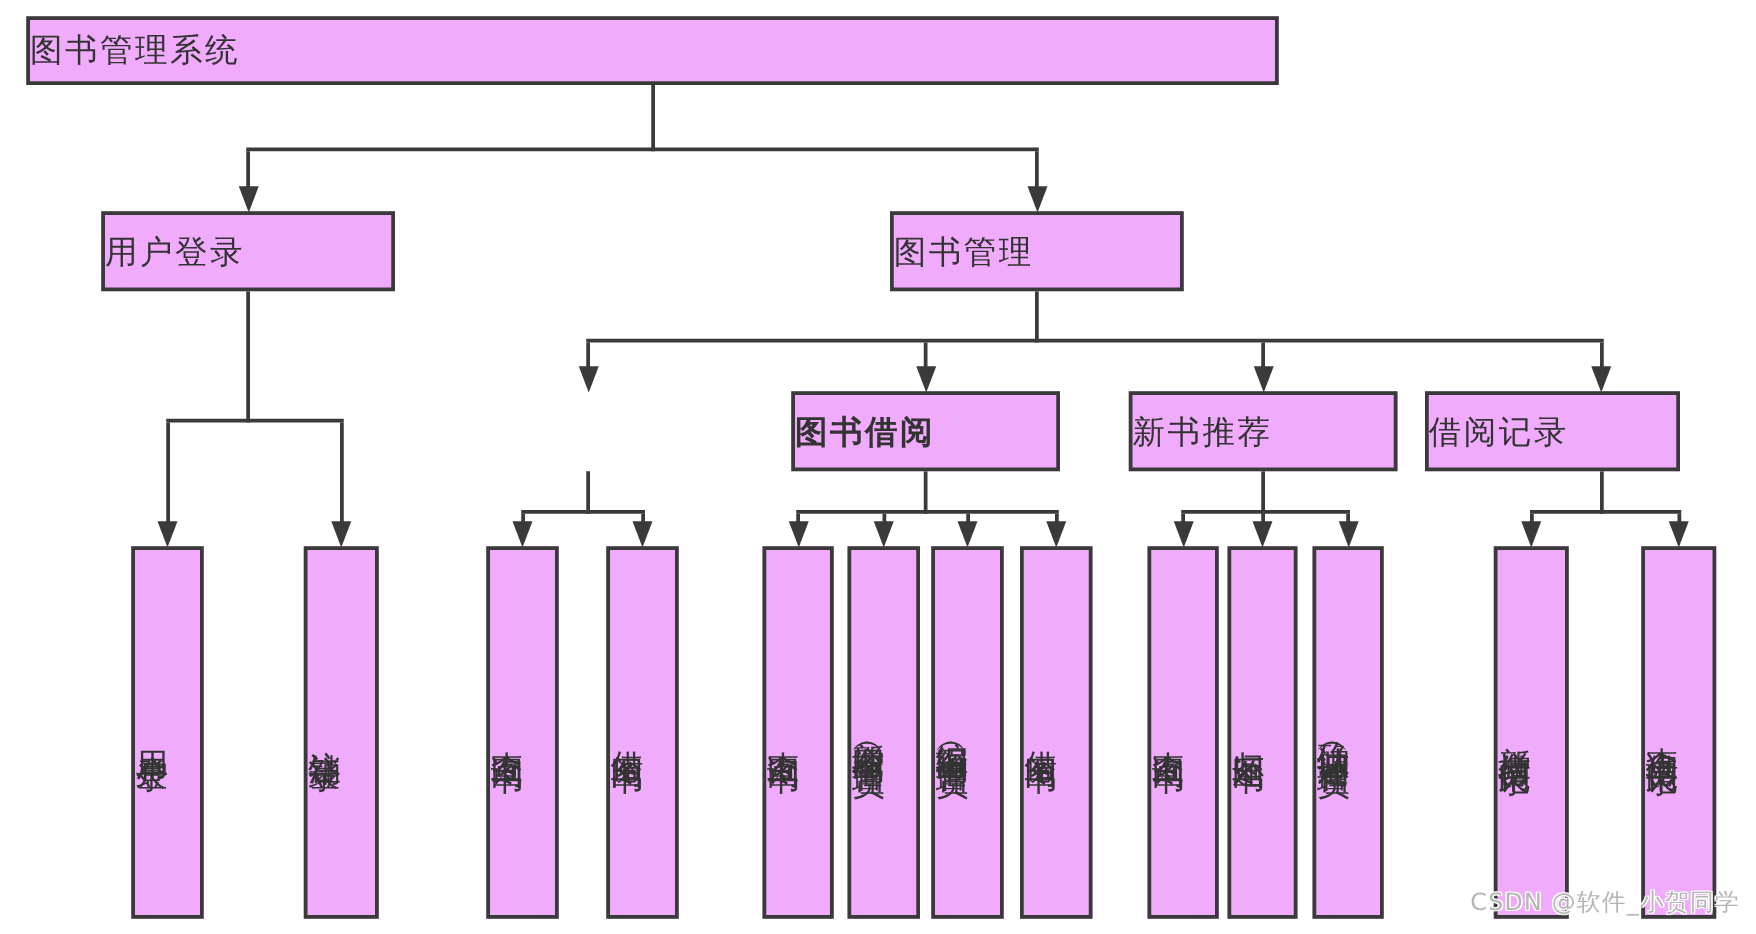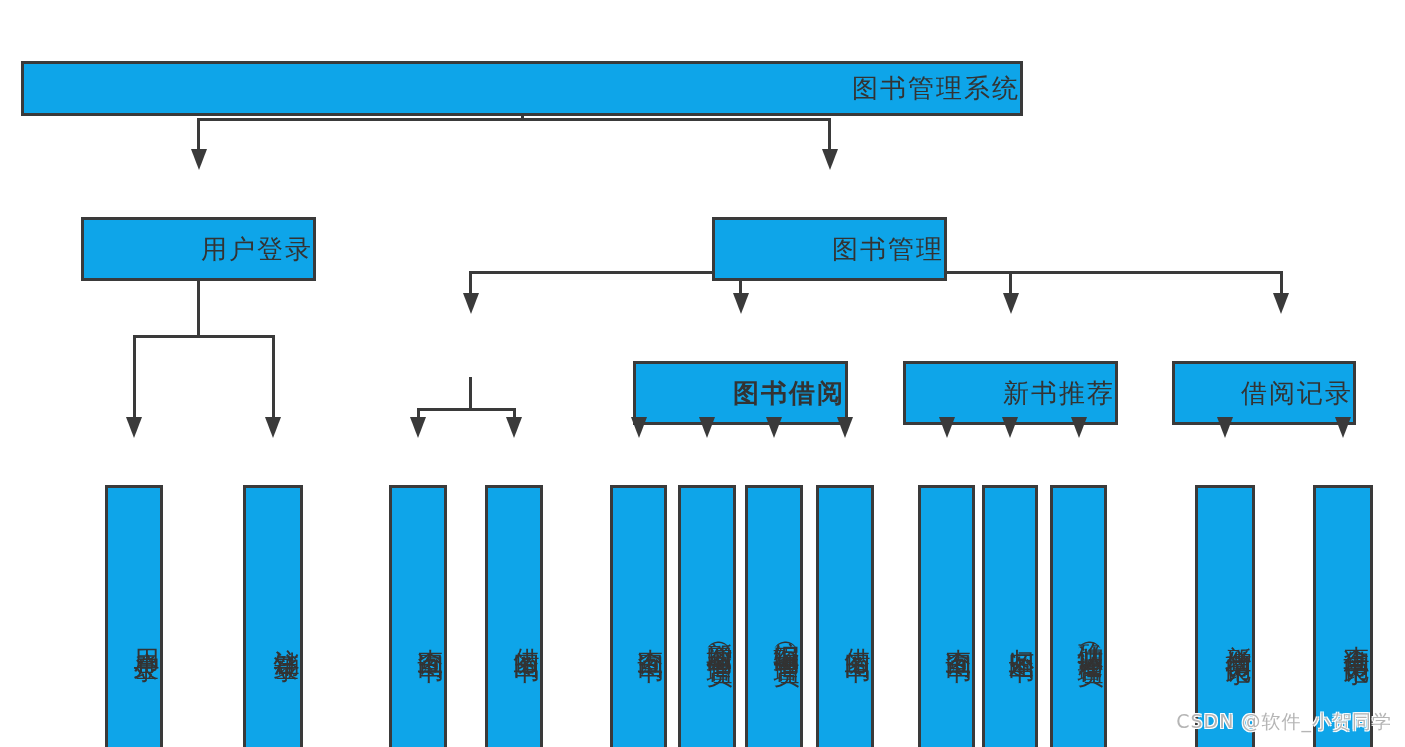--- a/index.html
+++ b/index.html
@@ -11,28 +11,27 @@
   .stage {
     position: relative;
     width: 1405px;
     height: 747px;
     background: #ffffff;
     overflow: hidden;
   }
   .node {
     position: absolute;
     box-sizing: border-box;
-    background: #0ea5e9;
+    background: #f0abfc;
     border: 3px solid #3a3a3a;
     display: flex;
     align-items: center;
-    justify-content: flex-end;
+    justify-content: flex-start;
     color: #333333;
     z-index: 2;
-    margin-top: 48px;
   }
   .node .label {
     font-size: 26px;
     letter-spacing: 2px;
     white-space: nowrap;
   }
   .node.vertical .label {
     writing-mode: vertical-rl;
     letter-spacing: 3px;
     font-size: 26px;
@@ -129,21 +128,21 @@
     </div>
     <div class="node" style="left: 712px; top: 169px; width: 235px; height: 64px;">
       <span class="label">图书管理</span>
     </div>
     <div class="node" style="left: 633px; top: 313px; width: 215px; height: 64px; font-weight: bold;">
       <span class="label">图书借阅</span>
     </div>
     <div class="node" style="left: 903px; top: 313px; width: 215px; height: 64px;">
       <span class="label">新书推荐</span>
     </div>
-    <div class="node" style="left: 1172px; top: 313px; width: 184px; height: 64px; padding-left: 48px;">
+    <div class="node" style="left: 1140px; top: 313px; width: 204px; height: 64px;">
       <span class="label">借阅记录</span>
     </div>
     <div class="node vertical" style="left: 105px; top: 437px; width: 58px; height: 298px;">
       <span class="label">用户登录</span>
     </div>
     <div class="node vertical" style="left: 243px; top: 437px; width: 60px; height: 298px;">
       <span class="label">注销登录</span>
     </div>
     <div class="node vertical" style="left: 389px; top: 437px; width: 58px; height: 298px;">
       <span class="label">查询图书</span>

